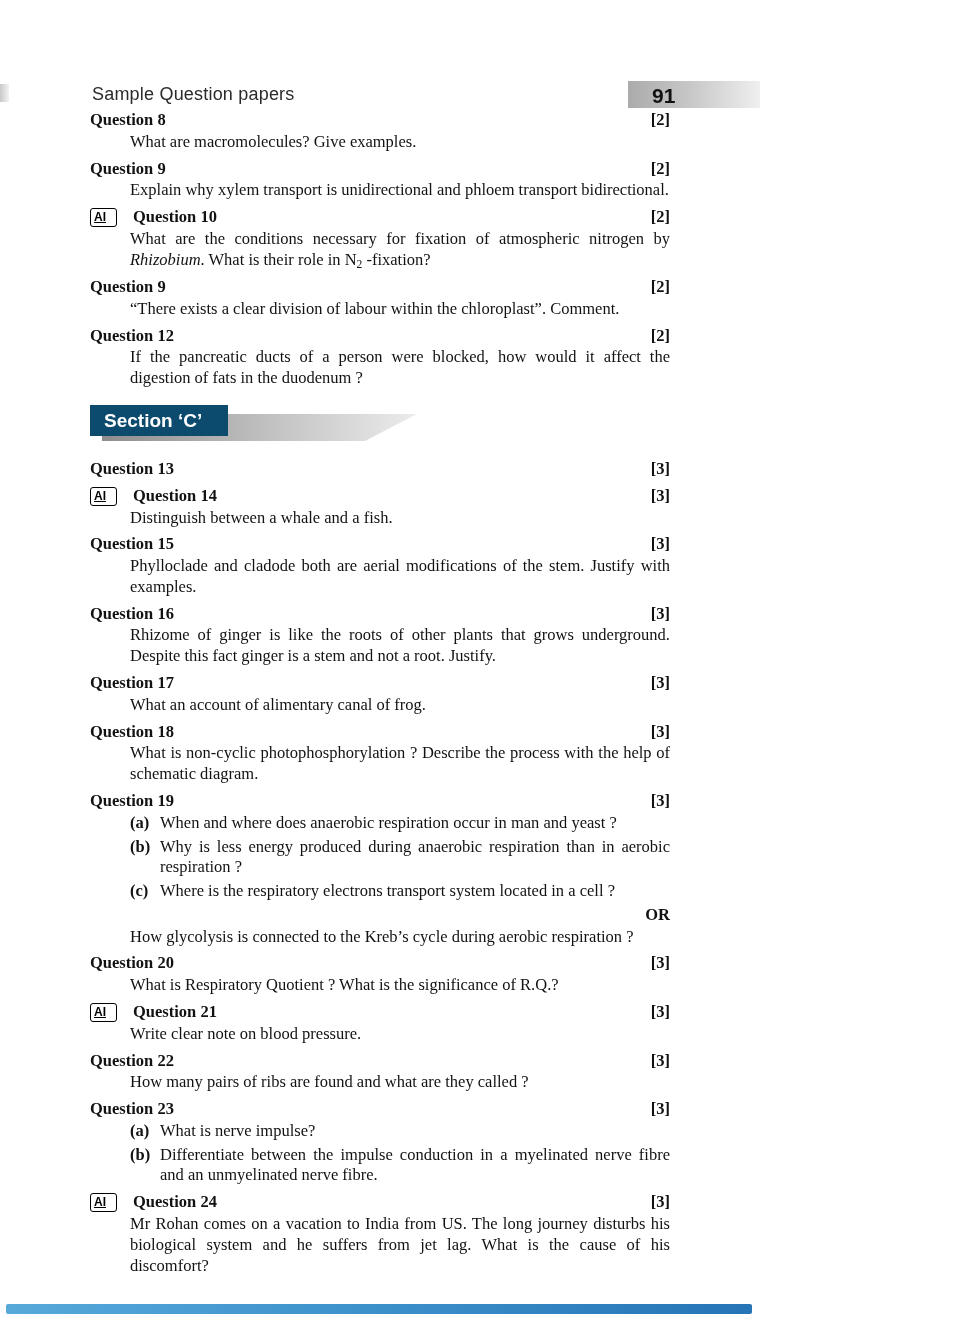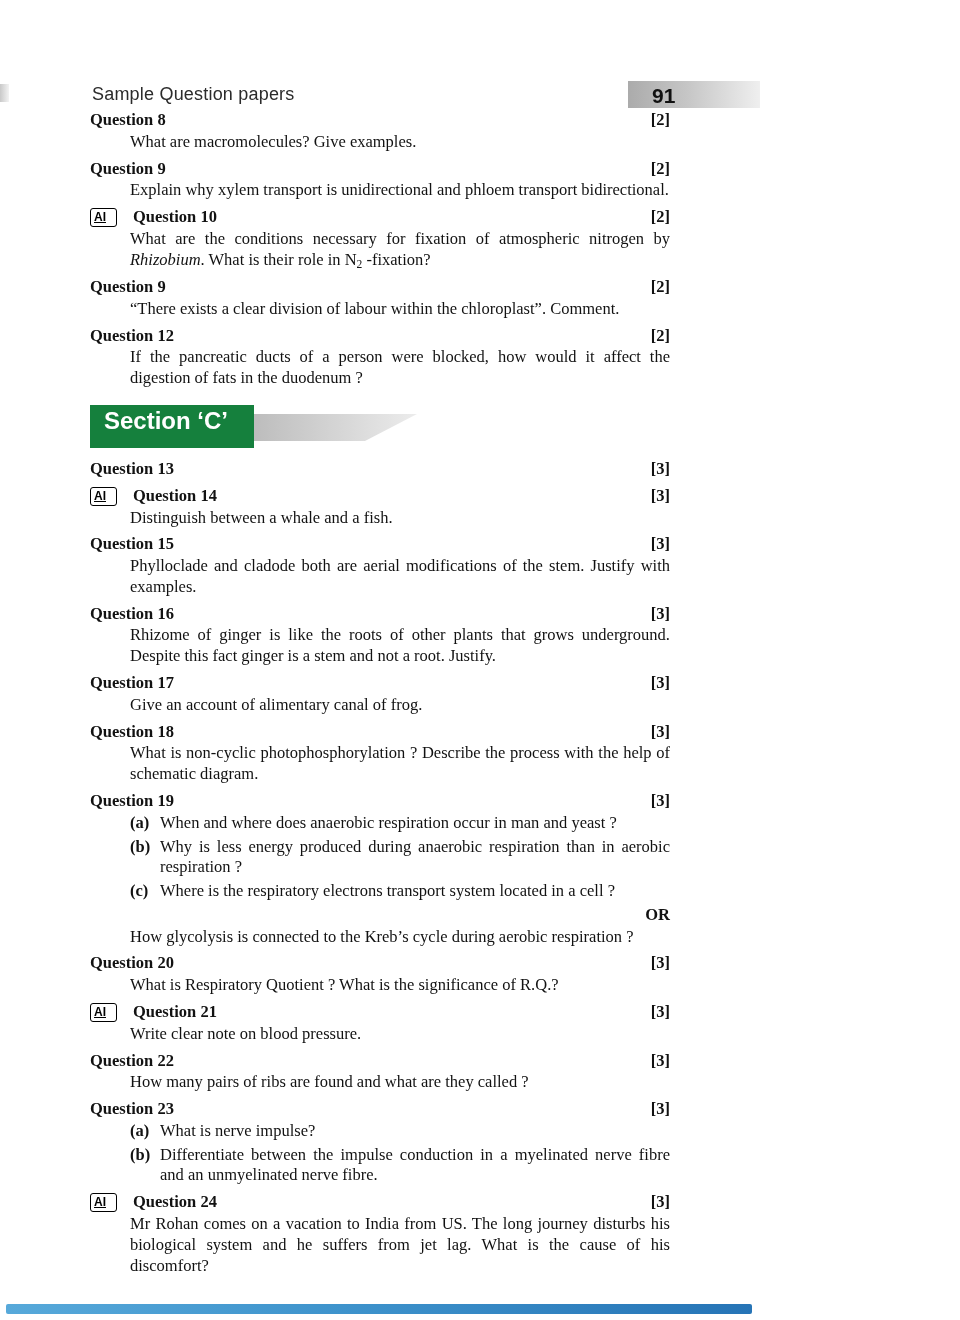--- a/index.html
+++ b/index.html
@@ -54,24 +54,24 @@
   .seg-sub { font-size: 70%; vertical-align: -0.25em; }
   
   .section-banner { position: relative; height: 32px; margin: 16px 0 22px 0; }
   .banner-shadow {
     position: absolute; left: 12px; top: 9px; width: 315px; height: 27px;
     background: linear-gradient(to right, #8d8d8d 0%, #c3c3c3 55%, #ececec 100%);
     clip-path: polygon(0 0, 100% 0, calc(100% - 52px) 100%, 0 100%);
   }
   .banner-box {
     position: absolute; left: 0; top: 0; height: 31px;
-    background: #15803d; color: #ffffff;
-    font-family: "Liberation Sans", sans-serif;
-    font-weight: bold; font-size: 24px; line-height: 31px;
-    padding: 0 26px 12px 14px;
+    background: #0c4a6e; color: #ffffff;
+    font-family: "Liberation Sans", sans-serif;
+    font-weight: bold; font-size: 19px; line-height: 31px;
+    padding: 0 26px 0 14px;
   }
   
   .bottom-bar {
     position: absolute; left: 6px; right: 8px; bottom: 6px; height: 10px;
     background: linear-gradient(to right, #57a9da 0%, #3e93cc 45%, #2674b6 100%);
     border-radius: 2px;
   }
 </style>
 </head>
 <body>
@@ -170,21 +170,21 @@
         <div class="q-body">
           <div class="q-p">Rhizome of ginger is like the roots of other plants that grows underground. Despite this fact ginger is a stem and not a root. Justify.</div>
         </div>
       </div>
       <div class="question">
         <div class="q-head">
           <span class="q-label">Question 17</span>
           <span class="q-marks">[3]</span>
         </div>
         <div class="q-body">
-          <div class="q-p">Give an account of alimentary canal of frog.</div>
+          <div class="q-p">What an account of alimentary canal of frog.</div>
         </div>
       </div>
       <div class="question">
         <div class="q-head">
           <span class="q-label">Question 18</span>
           <span class="q-marks">[3]</span>
         </div>
         <div class="q-body">
           <div class="q-p">What is non-cyclic photophosphorylation ? Describe the process with the help of schematic diagram.</div>
         </div>

